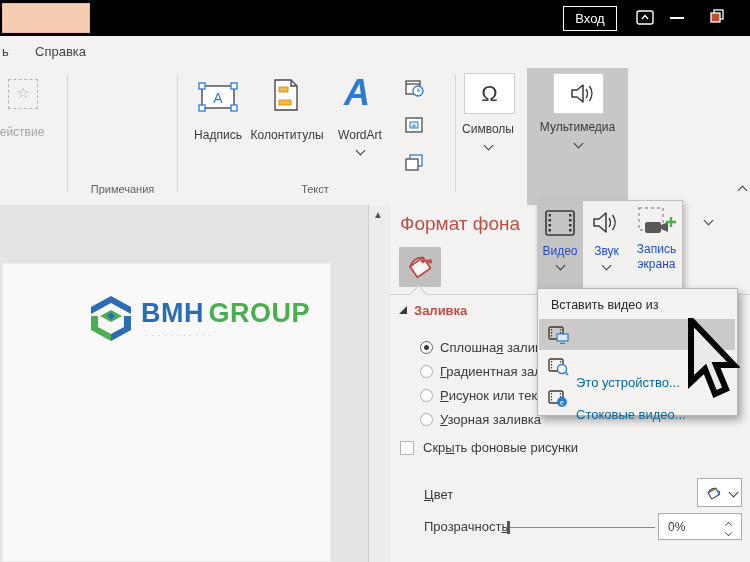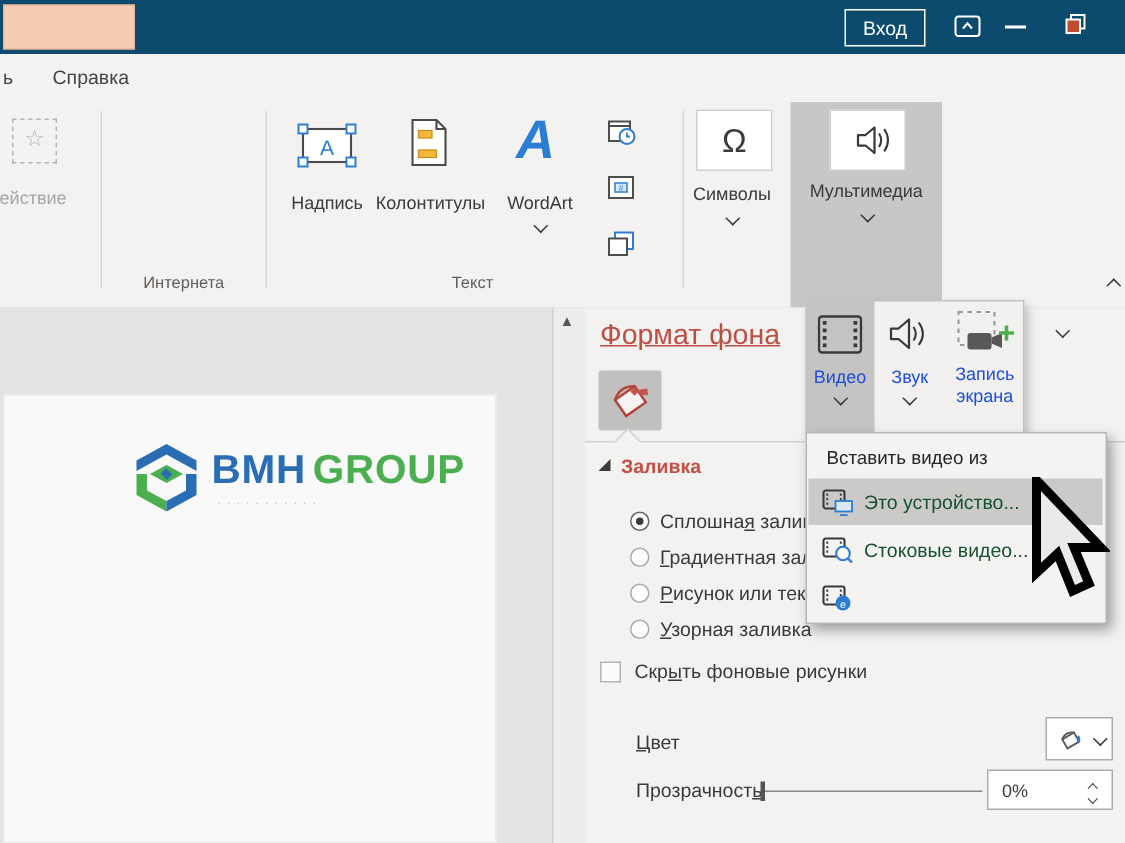--- a/index.html
+++ b/index.html
@@ -1,20 +1,20 @@
 <!DOCTYPE html>
 <html><head>
 <meta charset="utf-8">
 <style>
   html,body{margin:0;padding:0;background:#888;}
   #screen{position:relative;width:750px;height:562px;overflow:hidden;
     font-family:"Liberation Sans",sans-serif;background:#F3F2F1;}
   .abs{position:absolute;}
   
-  .titlebar{left:0;top:0;width:750px;height:36px;background:#0c4a6e;}
+  .titlebar{left:0;top:0;width:750px;height:36px;background:#000000;}
   .peachbox{left:2px;top:3px;width:86px;height:28px;background:#F4CDB2;border:1px solid #E9B99C;}
   .signin{left:563px;top:6px;width:52px;height:23px;border:1px solid #fff;color:#fff;
     font-size:13px;text-align:center;line-height:23px;}
   
   .tabrow{left:0;top:36px;width:750px;height:31px;background:#F3F2F1;}
   .tabtxt{font-size:13px;color:#444;line-height:31px;}
   .sharebox{left:628px;top:36px;width:122px;height:31px;background:#FAF9F8;border-left:1px solid #E8E6E4;}
   .sharetxt{color:#C24D30;font-weight:bold;font-size:13px;line-height:31px;}
   
   .ribbon{left:0;top:67px;width:750px;height:138px;background:#F3F2F1;border-bottom:1px solid #D0CECC;}
@@ -31,21 +31,21 @@
     border:1px solid #C3C1BF;box-shadow:2px 3px 6px rgba(0,0,0,.25);box-sizing:border-box;z-index:5;}
   .mitem{top:200px;height:90px;z-index:6;}
   .mitem-sel{background:#C6C4C2;}
   .mlabel{font-size:12px;color:#1d4ed8;text-align:center;}
   
   .submenu{left:537px;top:288px;width:201px;height:128px;background:#F4F3F2;
     border:1px solid #B8B6B4;box-shadow:3px 4px 8px rgba(0,0,0,.35);box-sizing:border-box;z-index:7;}
   .smheader{font-size:12.5px;font-weight:normal;color:#262626;}
   .smitem{left:539px;width:196px;height:31px;z-index:8;}
   .smitem-sel{background:#CCCAC8;}
-  .smtext{font-size:13px;color:#14532d;line-height:31px;}
+  .smtext{font-size:13px;color:#0369a1;line-height:31px;margin-top:48px;}
   
   .canvas{left:0;top:205px;width:368px;height:357px;background:#E5E4E3;}
   .slide{left:2px;top:263px;width:329px;height:299px;background:#F9F9F9;border:1px solid #ECECEC;box-sizing:border-box;}
   .logo-blue{color:#2A6DB5;font-weight:bold;font-size:27px;letter-spacing:.5px;}
   .logo-green{color:#4BAE4F;font-weight:bold;font-size:27px;letter-spacing:.5px;}
   .tagline{font-size:7px;color:#9FB3A8;letter-spacing:4px;}
   
   .scrollstrip{left:368px;top:205px;width:22px;height:357px;background:#EFEDEC;border-left:1px solid #D2D0CE;box-sizing:border-box;}
   .pane{left:390px;top:205px;width:360px;height:357px;background:#F3F2F1;}
   .panetitle{font-size:19px;color:#BE4E43;}
@@ -100,21 +100,21 @@
     </div>
   </div>
 
   <div class="abs ribbon">
 
     <div class="abs" style="left:8px;top:12px;width:28px;height:28px;border:1px dashed #B5B3B1;text-align:center;line-height:26px;color:#B5B3B1;font-size:15px;">☆</div>
     <div class="abs rlabel" style="left:-22px;top:58px;width:80px;color:#A6A6A6;">Действие</div>
 
     <div class="abs vsep" style="left:67px;top:7px;height:118px;"></div>
 
-    <div class="abs glabel" style="left:75px;top:116px;width:95px;">Интернета</div>
+    <div class="abs glabel" style="left:75px;top:116px;width:95px;">Примечания</div>
 
     <div class="abs vsep" style="left:177px;top:7px;height:118px;"></div>
 
     <div class="abs" style="left:186px;top:3px;width:64px;height:122px;">
       <svg class="abs" style="left:12px;top:12px;" width="40" height="30">
         <rect x="4" y="4" width="32" height="22" fill="#fff" stroke="#4A4A4A" stroke-width="1.4"></rect>
         <rect x="1" y="1" width="6" height="6" fill="#fff" stroke="#2B7CD3" stroke-width="1.3"></rect>
         <rect x="33" y="1" width="6" height="6" fill="#fff" stroke="#2B7CD3" stroke-width="1.3"></rect>
         <rect x="1" y="23" width="6" height="6" fill="#fff" stroke="#2B7CD3" stroke-width="1.3"></rect>
         <rect x="33" y="23" width="6" height="6" fill="#fff" stroke="#2B7CD3" stroke-width="1.3"></rect>
@@ -199,21 +199,21 @@
       <span class="logo-green">GROUP</span>
     </div>
     <div class="abs tagline" style="left:142px;top:68px;">···········</div>
   </div>
 
   <div class="abs scrollstrip">
     <div class="abs" style="left:4px;top:4px;font-size:10px;color:#555;">▲</div>
   </div>
 
   <div class="abs pane">
-    <div class="abs panetitle" style="left:10px;top:8px;text-decoration:underline;">Формат фона</div>
+    <div class="abs panetitle" style="left:10px;top:8px;">Формат фона</div>
     <span class="chev abs" style="left:315px;top:12px;"></span>
 
     <div class="abs buckettab" style="left:9px;top:42px;">
       <svg width="42" height="40">
         <g transform="rotate(-35 21 20)">
           <rect x="13" y="14" width="16" height="13" fill="#F6F4F3" stroke="#B5413B" stroke-width="1.6"></rect>
           <path d="M13 14 q8 -6 16 0" fill="none" stroke="#B5413B" stroke-width="1.6"></path>
           <path d="M29 17 l6 3 l-2 4 l-4 -3 z" fill="#C0564C"></path>
         </g>
         <rect x="22" y="12" width="4" height="4" fill="#C0564C" transform="rotate(45 24 14)"></rect>

